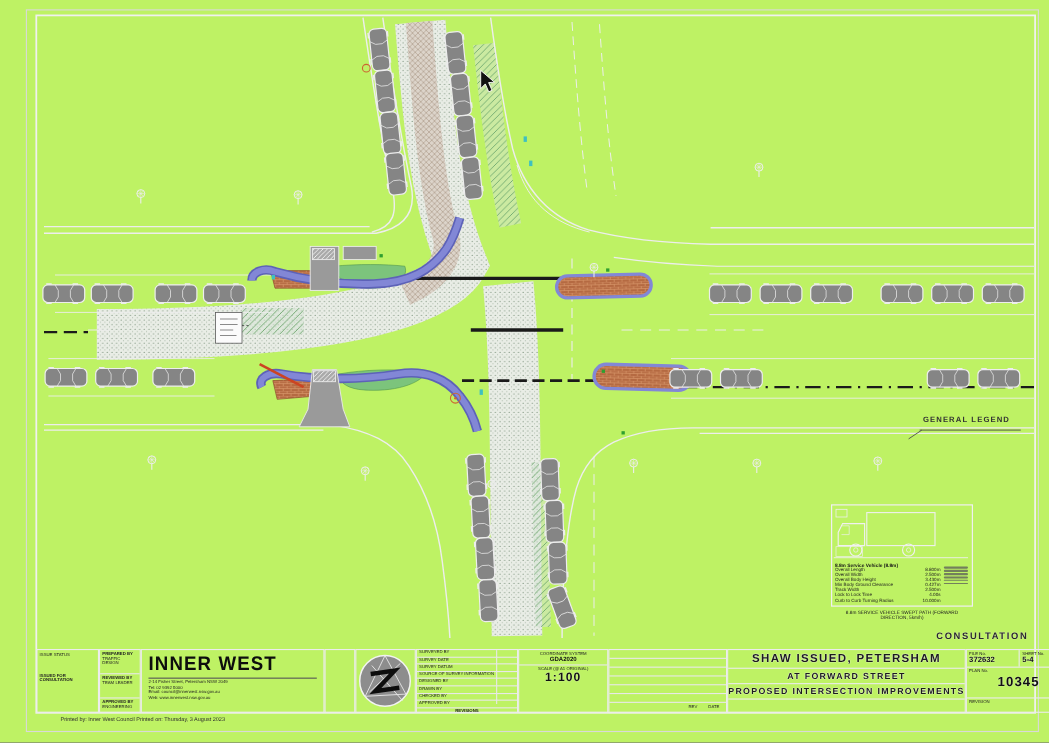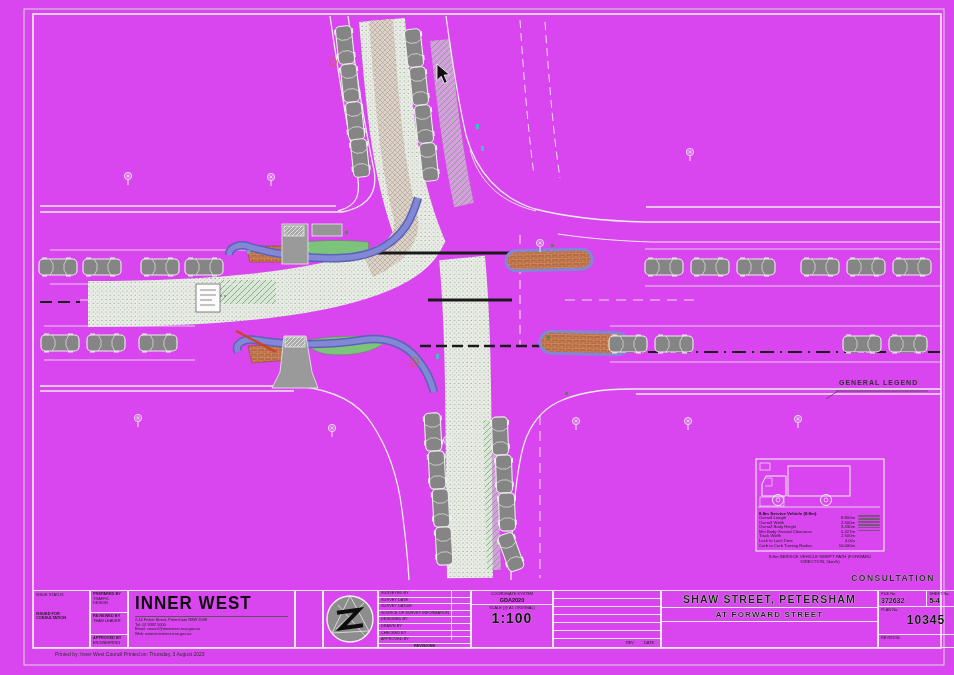--- a/index.html
+++ b/index.html
@@ -1,16 +1,16 @@
 <!DOCTYPE html>
 <html><head>
 <meta charset="utf-8">
 <style>
   html,body{margin:0;padding:0;background:#6e6e6e;font-family:"Liberation Sans",sans-serif;}
-  #app{position:relative;width:954px;height:675px;background:#d946ef;overflow:hidden;}
+  #app{position:relative;width:954px;height:675px;background:#bef264;overflow:hidden;}
   .abs{position:absolute;}
   .cell{position:absolute;border:1px solid #ececec;box-sizing:border-box;color:#161616;}
   .bar{background:#5a5a5a;height:1.6px;margin:1.3px 0;border-radius:1px;opacity:.75;}
   .ttl{font-weight:bold;color:#1b1b1b;text-align:center;letter-spacing:1.2px;
        text-shadow:0 0 1px #f5f5f5,0 0 1px #f5f5f5;white-space:nowrap;overflow:hidden;}
   .lbl{font-size:3.9px;color:#222;line-height:4.5px;}
   .val{font-weight:bold;color:#111;text-shadow:0 0 1px #f2f2f2;}
   .rowline{border-top:1px solid #e8e8e8;}
   .spec{display:flex;justify-content:space-between;font-size:4.2px;line-height:4.6px;color:#1d1d1d;}
   .noselect{user-select:none;}
@@ -336,39 +336,40 @@
       <div class="lbl" style="height:5.6px;border-bottom:1px solid #e8e8e8;padding-left:2px;">CHECKED BY</div>
       <div class="lbl" style="height:5.6px;border-bottom:1px solid #e8e8e8;padding-left:2px;">APPROVED BY</div>
       <div class="lbl" style="height:6px;text-align:center;font-weight:bold;">REVISIONS</div>
     </div>
 
     <div class="cell" style="left:438px;top:0;width:82px;height:58px;text-align:center;">
       <div class="lbl" style="padding-top:1px;">COORDINATE SYSTEM</div>
       <div style="font-size:5.5px;font-weight:bold;">GDA2020</div>
       <div style="border-top:1px solid #e8e8e8;margin-top:1px;"></div>
       <div class="lbl" style="padding-top:1px;">SCALE (@ A1 ORIGINAL)</div>
-      <div class="val" style="font-size:14px;letter-spacing:1px;">1:100</div>
+      <div class="val" style="font-size:11px;letter-spacing:1px;">1:100</div>
     </div>
 
     <div class="cell" style="left:520px;top:0;width:108px;height:58px;">
       <div class="rowline" style="margin-top:7px;"></div>
         <div class="rowline" style="margin-top:7px;"></div>
       <div class="rowline" style="margin-top:7px;"></div>
         <div class="rowline" style="margin-top:7px;"></div>
       <div class="rowline" style="margin-top:7px;"></div>
         <div class="rowline" style="margin-top:7px;"></div>
       <div style="display:flex;justify-content:flex-end;gap:10px;padding:2px 6px 0 0;">
         <span class="lbl">REV</span>
         <span class="lbl">DATE</span>
       </div>
     </div>
 
     <div class="cell" style="left:628px;top:0;width:217px;height:58px;">
-      <div class="ttl" style="height:16px;line-height:16px;font-size:10.5px;border-bottom:1px solid #ececec;">SHAW STREET, PETERSHAM</div>
+      <div class="ttl" style="height:16px;line-height:16px;font-size:10.5px;border-bottom:1px solid #ececec;">SHAW ISSUED, PETERSHAM</div>
       <div class="ttl" style="height:13px;line-height:13px;font-size:8px;border-bottom:1px solid #ececec;">AT FORWARD STREET</div>
+      <div class="ttl" style="height:13px;line-height:13px;font-size:8px;border-bottom:1px solid #ececec;">PROPOSED INTERSECTION IMPROVEMENTS</div>
     </div>
 
     <div class="cell" style="left:845px;top:0;width:96px;height:58px;">
       <div style="display:flex;height:15px;border-bottom:1px solid #ececec;">
         <div style="width:48px;border-right:1px solid #ececec;padding:1px 2px;">
           <div class="lbl">FILE No.</div>
           <div class="val" style="font-size:7px;">372632</div>
         </div>
         <div style="width:46px;padding:1px 2px;">
           <div class="lbl">SHEET No.</div>

